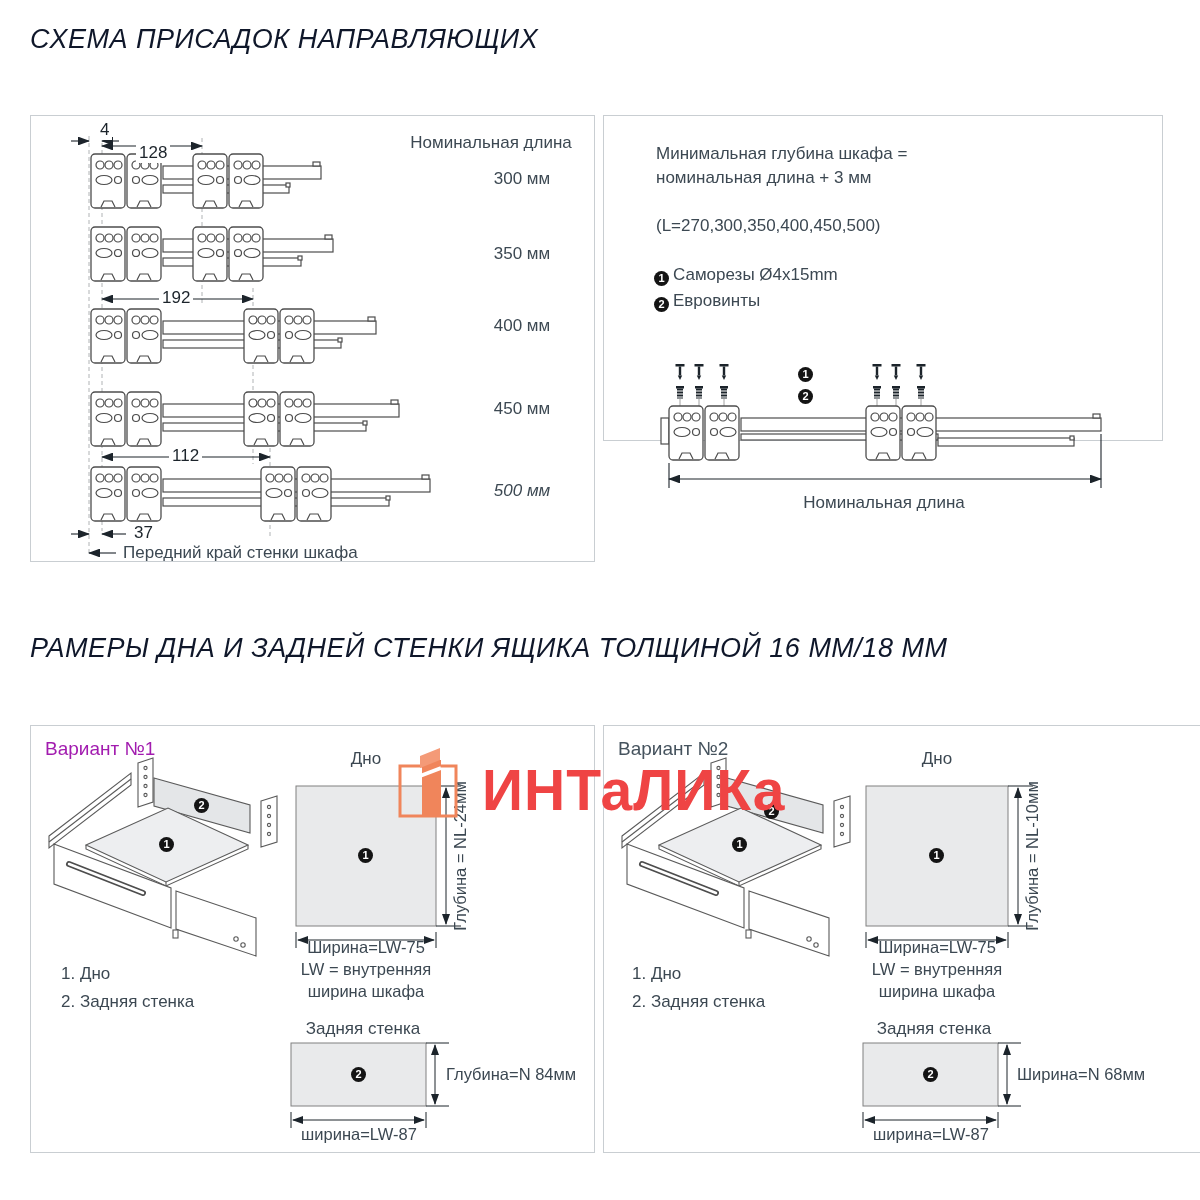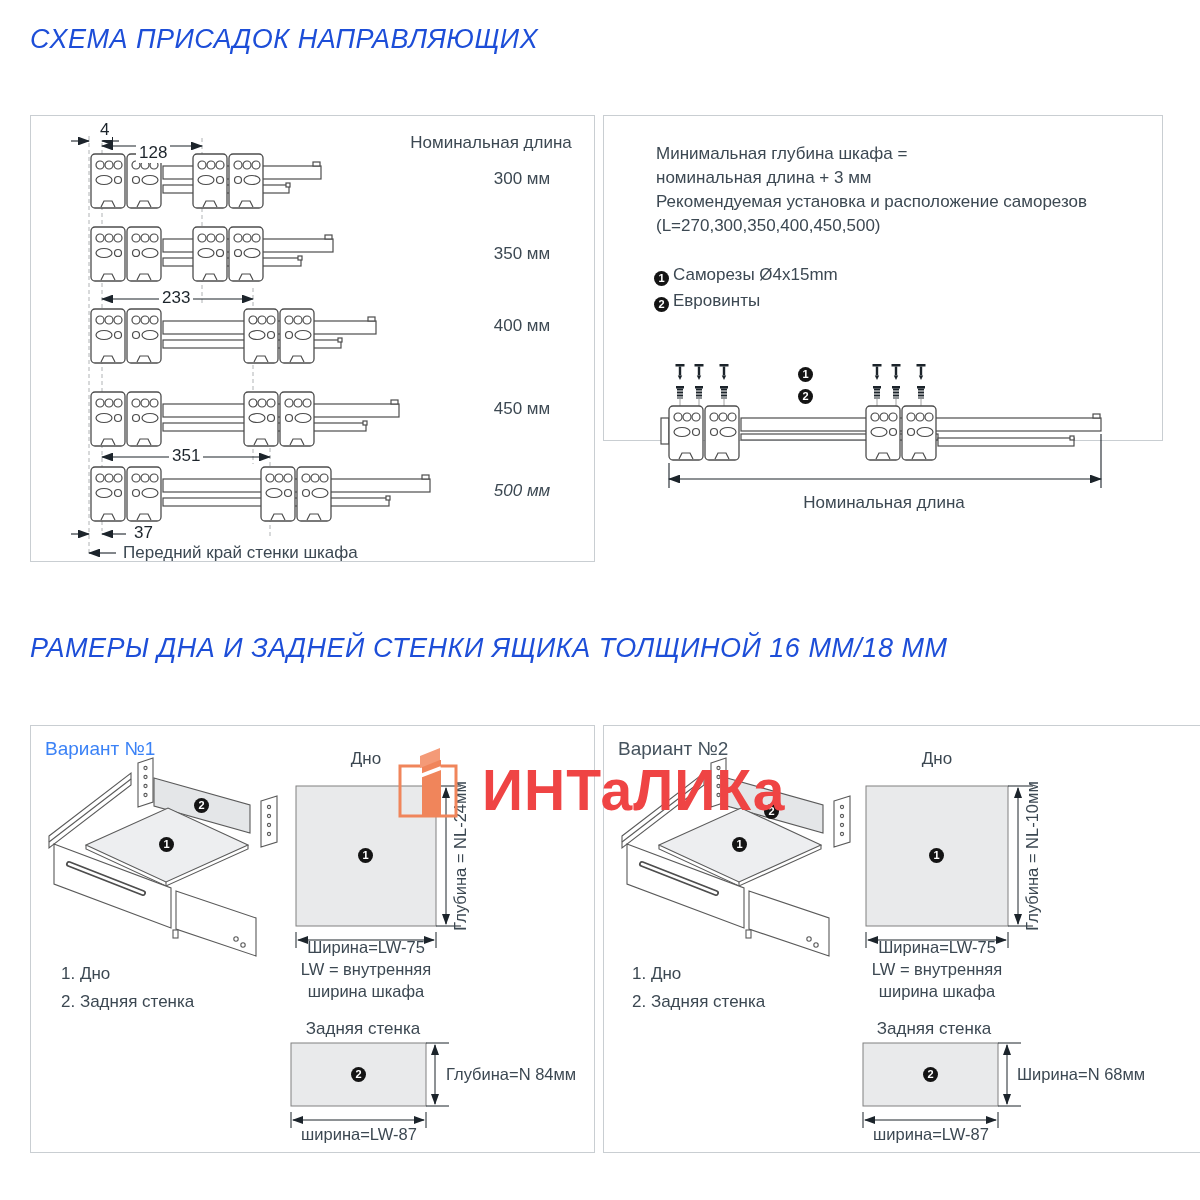--- a/index.html
+++ b/index.html
@@ -1,21 +1,21 @@
 <!DOCTYPE html>
 <html><head>
 <meta charset="utf-8">
 <style>
   html,body{margin:0;padding:0;}
   body{width:1200px;height:1200px;position:relative;background:#fff;
        font-family:"Liberation Sans",sans-serif;color:#3c4852;overflow:hidden;}
   .panel{position:absolute;border:1.5px solid #c9ced2;background:#fff;box-sizing:border-box;}
   .panel svg.layer{position:absolute;left:0;top:0;}
   .t{position:absolute;white-space:nowrap;}
-  .sect-title{position:absolute;font-style:italic;font-size:27px;color:#1d4ed8;letter-spacing:.5px;}
+  .sect-title{position:absolute;font-style:italic;font-size:27px;color:#0f172a;letter-spacing:.5px;}
   .badge{position:absolute;width:15px;height:15px;border-radius:50%;background:#141414;color:#fff;
          font-size:11px;font-weight:bold;line-height:15px;text-align:center;}
   .badge.inline{position:static;display:inline-block;margin-right:4px;vertical-align:-2px;}
   .rot{position:absolute;transform:rotate(-90deg);transform-origin:center;text-align:center;}
   .dimtxt{font-size:17px;color:#1c242b;background:#fff;padding:0 3px;}
   .lbl{font-size:17px;color:#3c4852;}
   .small{font-size:16.5px;}
   .legend-row{position:absolute;font-size:17px;color:#3c4852;white-space:nowrap;}
   .watermark{position:absolute;left:392px;top:746px;z-index:30;pointer-events:none;}
   .wm-text{position:absolute;left:76px;top:14px;font-size:57px;font-weight:bold;
@@ -154,30 +154,29 @@
   </svg>
 
   <div class="t lbl" style="left:370px;top:17px;width:180px;text-align:center;">Номинальная длина</div>
   <div class="t lbl" style="left:441px;top:53px;width:100px;text-align:center;">300 мм</div>
   <div class="t lbl" style="left:441px;top:128px;width:100px;text-align:center;">350 мм</div>
   <div class="t lbl" style="left:441px;top:200px;width:100px;text-align:center;">400 мм</div>
   <div class="t lbl" style="left:441px;top:283px;width:100px;text-align:center;">450 мм</div>
   <div class="t lbl" style="left:441px;top:365px;width:100px;text-align:center;font-style:italic;">500 мм</div>
   <div class="t dimtxt" style="left:66px;top:4px;">4</div>
   <div class="t dimtxt" style="left:105px;top:19px;margin-top:8px;">128</div>
-  <div class="t dimtxt" style="left:128px;top:172px;">233</div>
-  <div class="t dimtxt" style="left:138px;top:330px;">351</div>
+  <div class="t dimtxt" style="left:128px;top:172px;">192</div>
+  <div class="t dimtxt" style="left:138px;top:330px;">112</div>
   <div class="t dimtxt" style="left:100px;top:407px;">37</div>
   <div class="t lbl" style="left:92px;top:427px;">Передний край стенки шкафа</div>
 </div>
 
 <div class="panel" style="left:603px;top:115px;width:560px;height:326px;">
   <div class="t lbl" style="left:52px;top:28px;">Минимальная глубина шкафа =</div>
   <div class="t lbl" style="left:52px;top:52px;">номинальная длина + 3 мм</div>
-  <div class="t lbl" style="left:52px;top:76px;">Рекомендуемая установка и расположение саморезов</div>
   <div class="t lbl" style="left:52px;top:100px;">(L=270,300,350,400,450,500)</div>
   <div class="legend-row" style="left:50px;top:149px;">
     <span class="badge inline">1</span><span>Саморезы  Ø4x15mm</span>
   </div>
   <div class="legend-row" style="left:50px;top:175px;">
     <span class="badge inline">2</span><span>Евровинты</span>
   </div>
   <svg class="layer" width="557" height="444" viewBox="0 0 557 444">
 
     <g>
@@ -219,21 +218,21 @@
       <line x1="497" y1="318" x2="497" y2="372"></line>
       <line x1="65" y1="363" x2="497" y2="363" marker-start="url(#arr)" marker-end="url(#arr)"></line>
     </g>
   </svg>
   <div class="badge" style="left:194px;top:251px;">1</div>
   <div class="badge" style="left:194px;top:273px;">2</div>
   <div class="t lbl" style="left:130px;top:377px;width:300px;text-align:center;">Номинальная длина</div>
 </div>
 
 <div class="panel" style="left:30px;top:725px;width:565px;height:428px;">
-  <div class="t" style="left:14px;top:12px;font-size:19px;color:#3b82f6;">Вариант №1</div>
+  <div class="t" style="left:14px;top:12px;font-size:19px;color:#a21caf;">Вариант №1</div>
   <svg class="layer" width="562" height="425" viewBox="0 0 562 425">
     <use href="#drawer-iso" transform="translate(12,32)"></use>
 
     <rect x="265" y="60" width="140" height="140" fill="#e9eaeb" stroke="#808080"></rect>
     <g stroke="#1c242b" stroke-width="1">
       <line x1="405" y1="60" x2="430" y2="60"></line>
       <line x1="405" y1="200" x2="430" y2="200"></line>
       <line x1="415" y1="62" x2="415" y2="198" marker-start="url(#arr)" marker-end="url(#arr)"></line>
       <line x1="265" y1="206" x2="265" y2="222"></line>
       <line x1="405" y1="206" x2="405" y2="222"></line>

